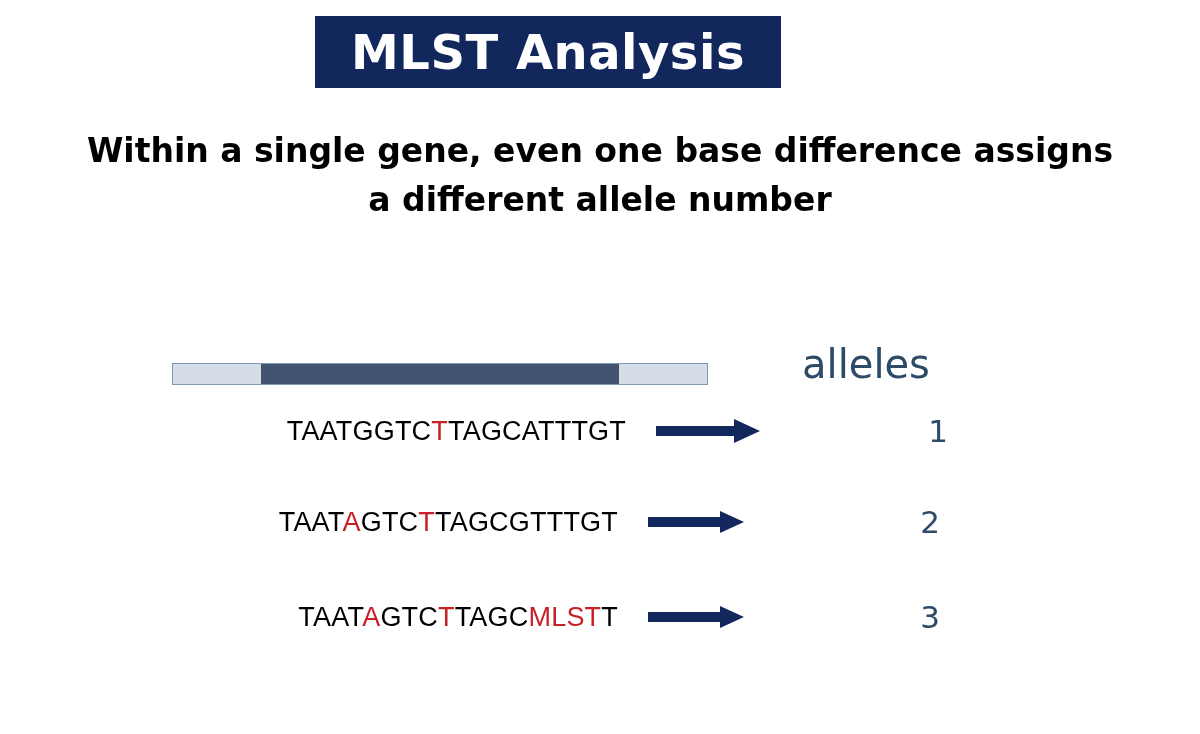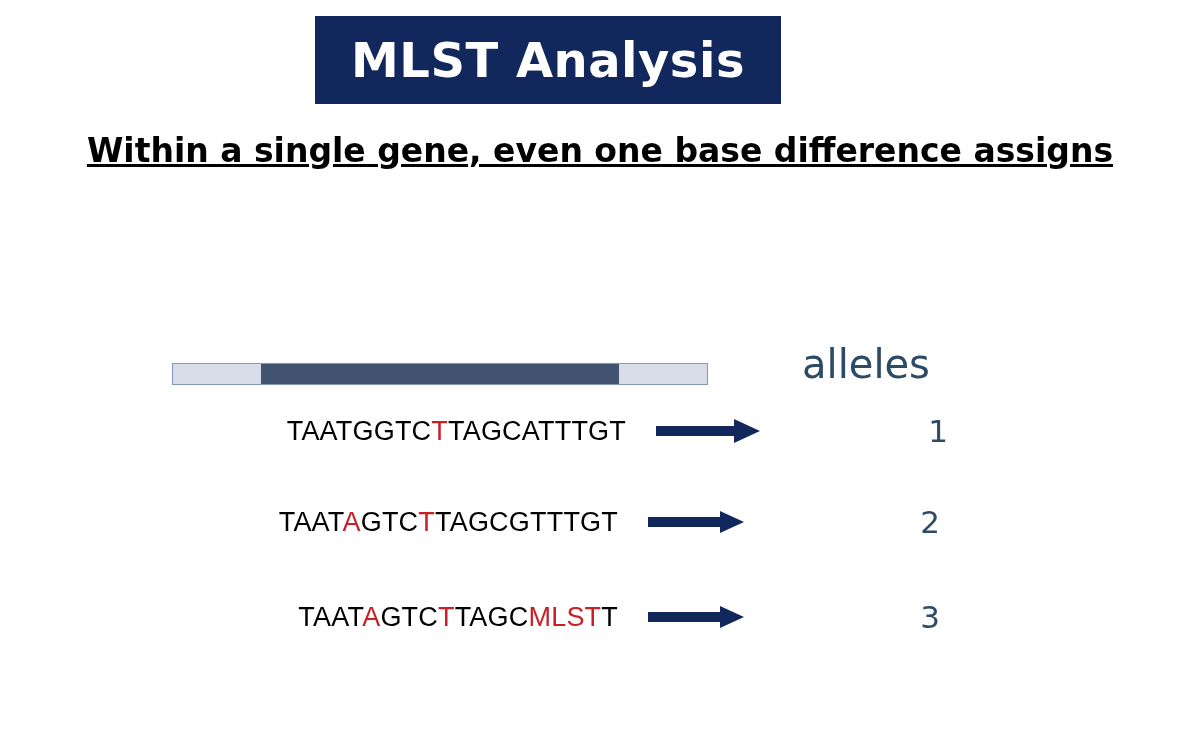--- a/index.html
+++ b/index.html
@@ -14,21 +14,21 @@
     overflow: hidden;
     position: relative;
   }
 
   
   #title-banner {
     position: absolute;
     left: 315px;
     top: 16px;
     width: 466px;
-    height: 88px;
+    height: 72px;
     background: #12275c;
     display: flex;
     align-items: center;
     justify-content: center;
   }
   #title-text {
     color: #ffffff;
     font-size: 48px;
     font-weight: bold;
     letter-spacing: 0.5px;
@@ -36,21 +36,20 @@
     white-space: nowrap;
   }
 
   
   #subtitle-block {
     position: absolute;
     left: 0;
     top: 126px;
     width: 1200px;
     text-align: center;
-    text-decoration: underline;
   }
   .subtitle-line {
     color: #000000;
     font-size: 33px;
     font-weight: bold;
     line-height: 49px;
     white-space: nowrap;
   }
 
   
@@ -139,20 +138,21 @@
 </style>
 </head>
 <body>
 
 <div id="title-banner">
   <span id="title-text">MLST Analysis</span>
 </div>
 
 <div id="subtitle-block">
   <div class="subtitle-line">Within a single gene, even one base difference assigns</div>
+  <div class="subtitle-line">a different allele number</div>
 </div>
 
 <div id="gene-bar">
   <div class="bar-flank" id="bar-flank-left"></div>
   <div class="bar-core"></div>
   <div class="bar-flank" id="bar-flank-right"></div>
 </div>
 
 <div id="alleles-header">alleles</div>
 

